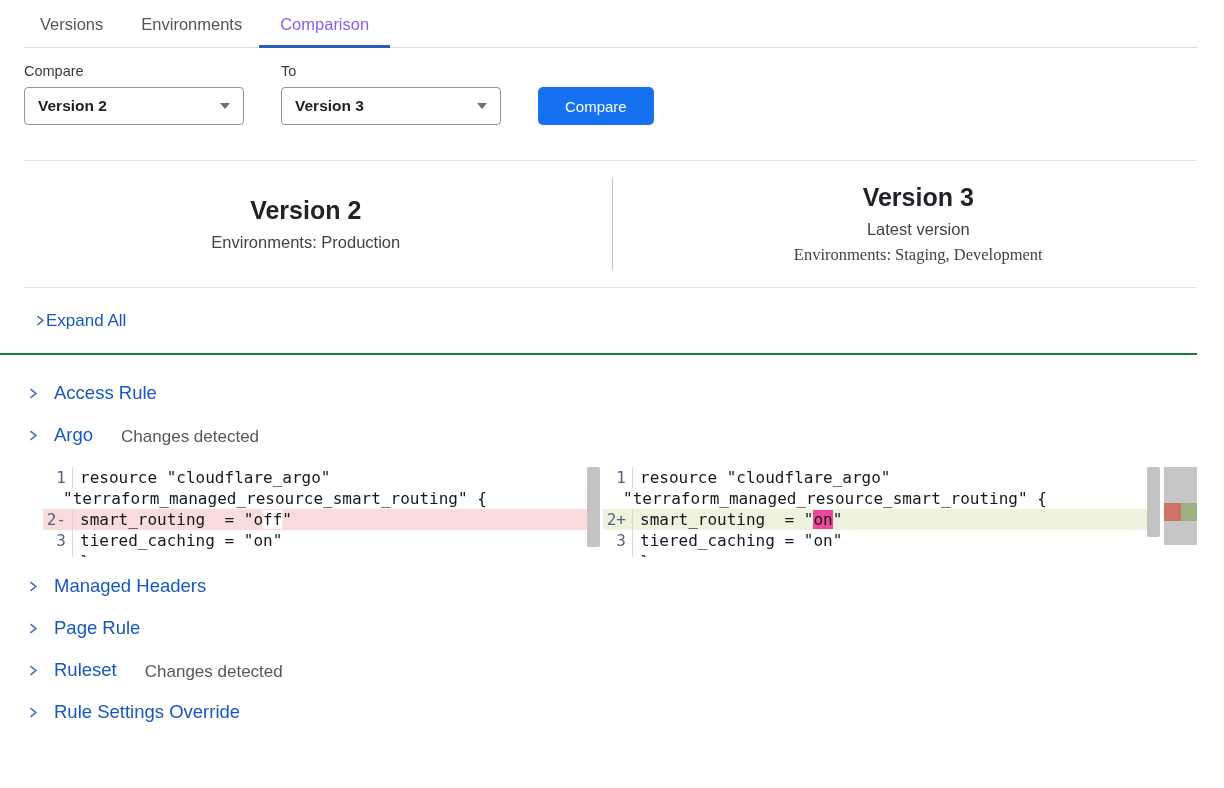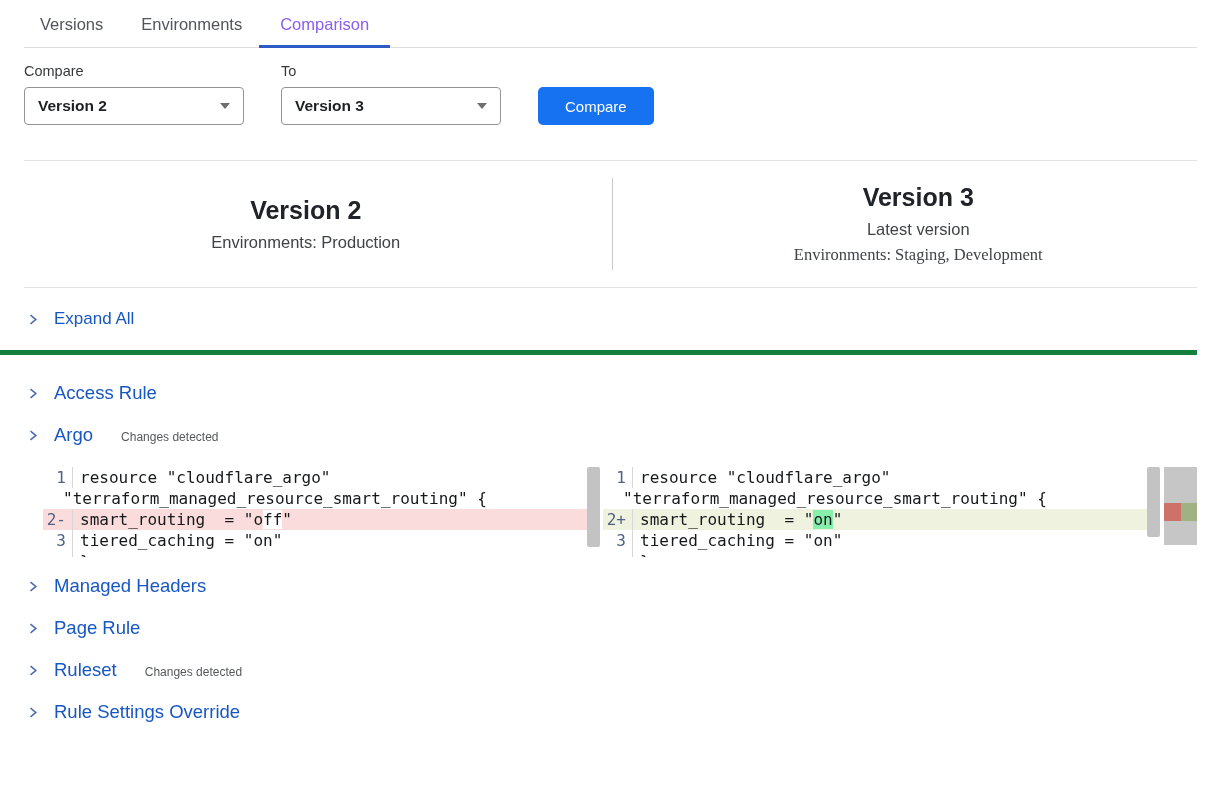--- a/index.html
+++ b/index.html
@@ -63,35 +63,35 @@
 
   
   .vheaders { display:flex; align-items:center; height:126px; }
   .vcol { flex:1; text-align:center; }
   .vdivider { width:1px; height:92px; background:#c7c7c7; }
   .vtitle { font-size:25px; font-weight:bold; color:#202327; }
   .vsub { font-size:16.5px; color:#3f4347; margin-top:8px; }
 
   
   .expand-row {
-    height:67px; display:flex; align-items:center; gap:15px;
-    padding-left:27px; cursor:pointer;
-    border-bottom:5px solid #15803d;
+    height:67px; display:flex; align-items:center; 
+    padding-left:34px; cursor:pointer;
+    border-bottom:2px solid #15803d;
     margin-right:27px;
   }
   .expand-row .lbl { font-size:17px; color:#1757c2; }
 
   
   .srow {
     display:flex; align-items:center; gap:15px;
     height:28px; margin:14px 0 0 27px; cursor:pointer;
   }
   .srow.first { margin-top:24px; }
   .srow .lbl { font-size:18.5px; color:#1757c2; }
-  .srow .badge { font-size:12px; color:#55585d; margin-left:13px; padding-top:3px; }
+  .srow .badge { font-size:17px; color:#55585d; margin-left:13px; padding-top:3px; }
 
   .chev { flex:none; display:block; }
 
   
   .diff {
     display:flex; margin:18px 27px 0 43px;
   }
   .editor {
     flex:1; height:90px; overflow:hidden; position:relative;
     font-family:"DejaVu Sans Mono", monospace;
@@ -102,21 +102,21 @@
   .drow { display:flex; height:21px; white-space:pre; }
   .gut {
     flex:none; width:30px; text-align:right; padding-right:6px;
     color:#53627f; border-right:1px solid #d8d8d8;
   }
   .code { padding-left:7px; }
   .drow.wrap { padding-left:20px; }
   .drow.removed { background:#fadcdc; }
   .drow.added   { background:#eef2df; }
   .tok-r { background:#ffffff; }
-  .tok-a { background:#86efac; }
+  .tok-a { background:#ec4899; }
   .sb {
     position:absolute; top:0; right:0; width:13px;
     background:#c3c3c3; border-radius:2px; cursor:pointer;
   }
   .sb.left-sb { height:80px; }
   .sb.right-sb { height:70px; }
   .ruler {
     flex:none; width:33px; height:78px; margin-left:4px;
     background:#c6c6c6; position:relative; cursor:pointer;
   }

